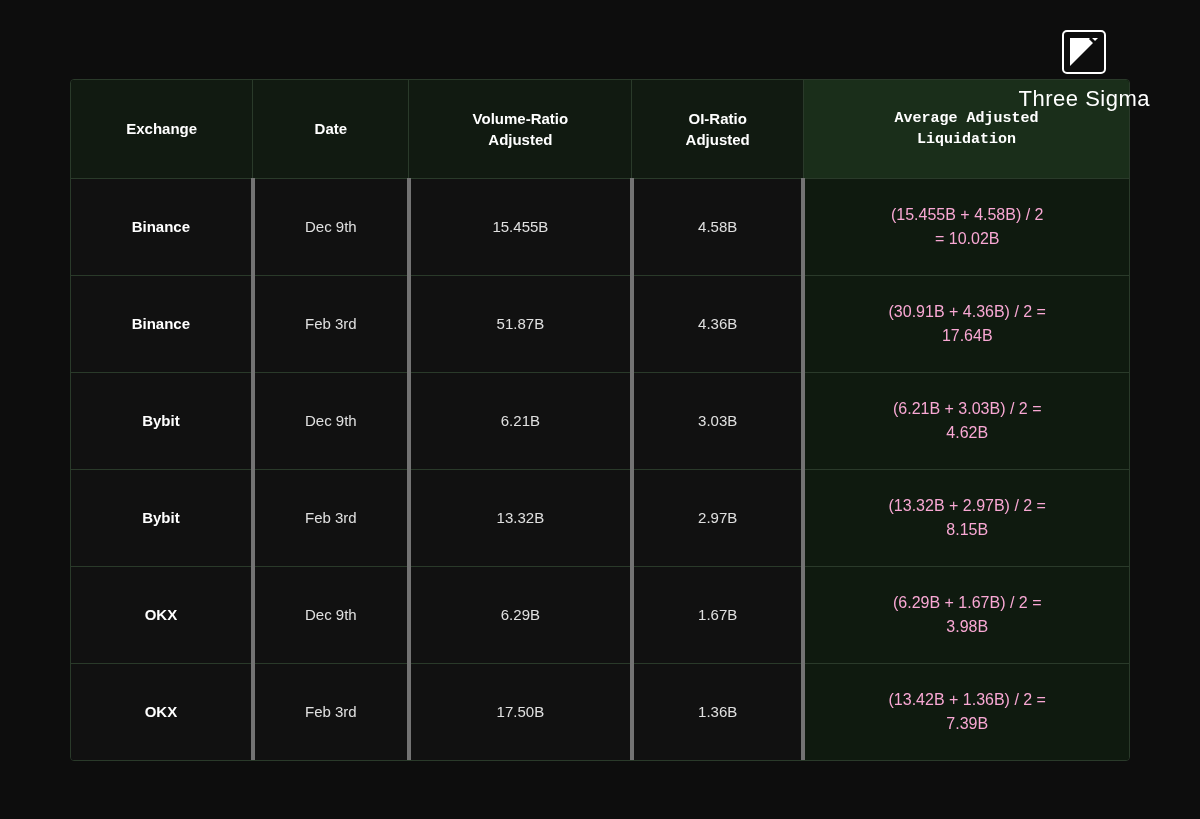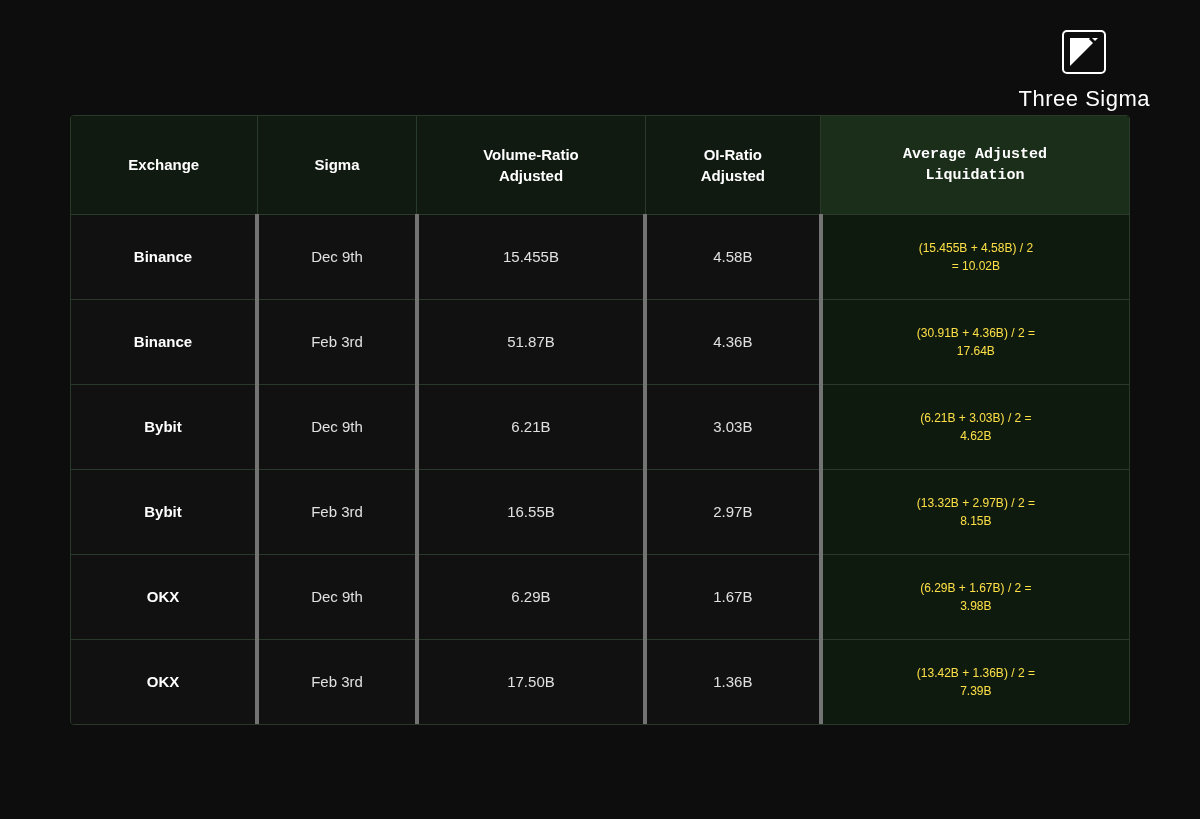--- a/index.html
+++ b/index.html
@@ -90,22 +90,22 @@
       text-align: center;
       font-size: 15px;
       color: #e0e0e0;
       border-right: 4px solid #737373;
       background-color: #111111;
     }
 
     tbody td:last-child {
       border-right: none;
       background-color: #0f1a0f;
-      color: #fde047;
-      font-size: 12px;
+      color: #f9a8d4;
+      font-size: 16px;
       line-height: 1.5;
     }
 
     tbody td:first-child {
       font-weight: 700;
       color: #ffffff;
     }
   </style>
 </head>
 <body>
@@ -117,21 +117,21 @@
     <line x1="28" y1="8" x2="36" y2="16" stroke="#0d0d0d" stroke-width="3"></line>
   </svg>
   <span class="logo-text">Three Sigma</span>
 </div>
 
 <div class="table-container">
   <table>
     <thead>
       <tr>
         <th>Exchange</th>
-        <th>Sigma</th>
+        <th>Date</th>
         <th>Volume-Ratio<br>Adjusted</th>
         <th>OI-Ratio<br>Adjusted</th>
         <th>Average Adjusted<br>Liquidation</th>
       </tr>
     </thead>
     <tbody id="table-body">
     <tr>
           <td>Binance</td>
           <td>Dec 9th</td>
           <td>15.455B</td>
@@ -148,21 +148,21 @@
         <tr>
           <td>Bybit</td>
           <td>Dec 9th</td>
           <td>6.21B</td>
           <td>3.03B</td>
           <td>(6.21B + 3.03B) / 2 =<br>4.62B</td>
         </tr>
         <tr>
           <td>Bybit</td>
           <td>Feb 3rd</td>
-          <td>16.55B</td>
+          <td>13.32B</td>
           <td>2.97B</td>
           <td>(13.32B + 2.97B) / 2 =<br>8.15B</td>
         </tr>
         <tr>
           <td>OKX</td>
           <td>Dec 9th</td>
           <td>6.29B</td>
           <td>1.67B</td>
           <td>(6.29B + 1.67B) / 2 =<br>3.98B</td>
         </tr>

